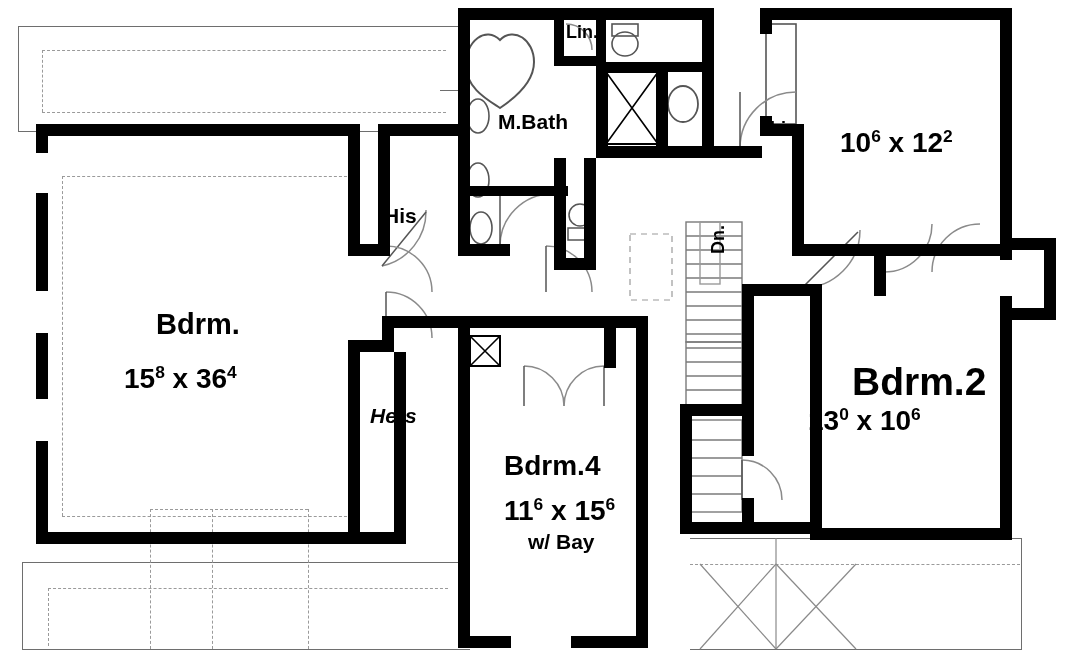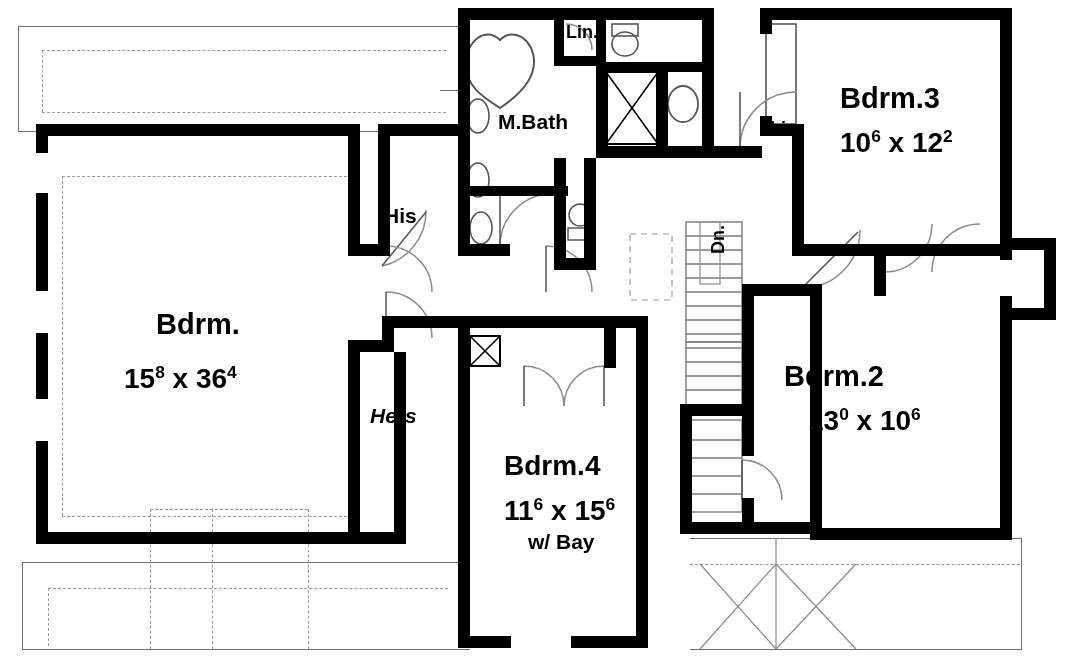--- a/index.html
+++ b/index.html
@@ -238,28 +238,27 @@
   <div class="lbl med" style="left:370px;top:404px;font-style:italic;">Hers</div>
 
   <div class="lbl med" style="left:498px;top:110px;">M.Bath</div>
 
   <div class="lbl small" style="left:566px;top:22px;">Lin.</div>
   <div class="lbl small" style="left:770px;top:118px;">Lin.</div>
   <div class="lbl small" style="left:700px;top:218px;">
     <span style="display:inline-block;transform:rotate(-90deg);transform-origin:left top;position:absolute;left:8px;top:36px;">Dn.</span>
   </div>
 
-  <div class="lbl room" style="left:840px;top:82px;font-size:29px;">Bdrm.3</div>
   <div class="lbl dim" style="left:840px;top:126px;">
     <span>10</span><span class="sup">6</span>
     <span>x</span>
     <span>12</span><span class="sup">2</span>
   </div>
 
-  <div class="lbl room" style="left:784px;top:360px;font-size:29px;">Bdrm.2</div>
+  <div class="lbl room" style="left:852px;top:360px;font-size:39px;">Bdrm.2</div>
   <div class="lbl dim" style="left:808px;top:404px;">
     <span>13</span><span class="sup">0</span>
     <span>x</span>
     <span>10</span><span class="sup">6</span>
   </div>
 
   <div class="lbl room" style="left:504px;top:450px;font-size:28px;">Bdrm.4</div>
   <div class="lbl dim" style="left:504px;top:494px;">
     <span>11</span><span class="sup">6</span>
     <span>x</span>

